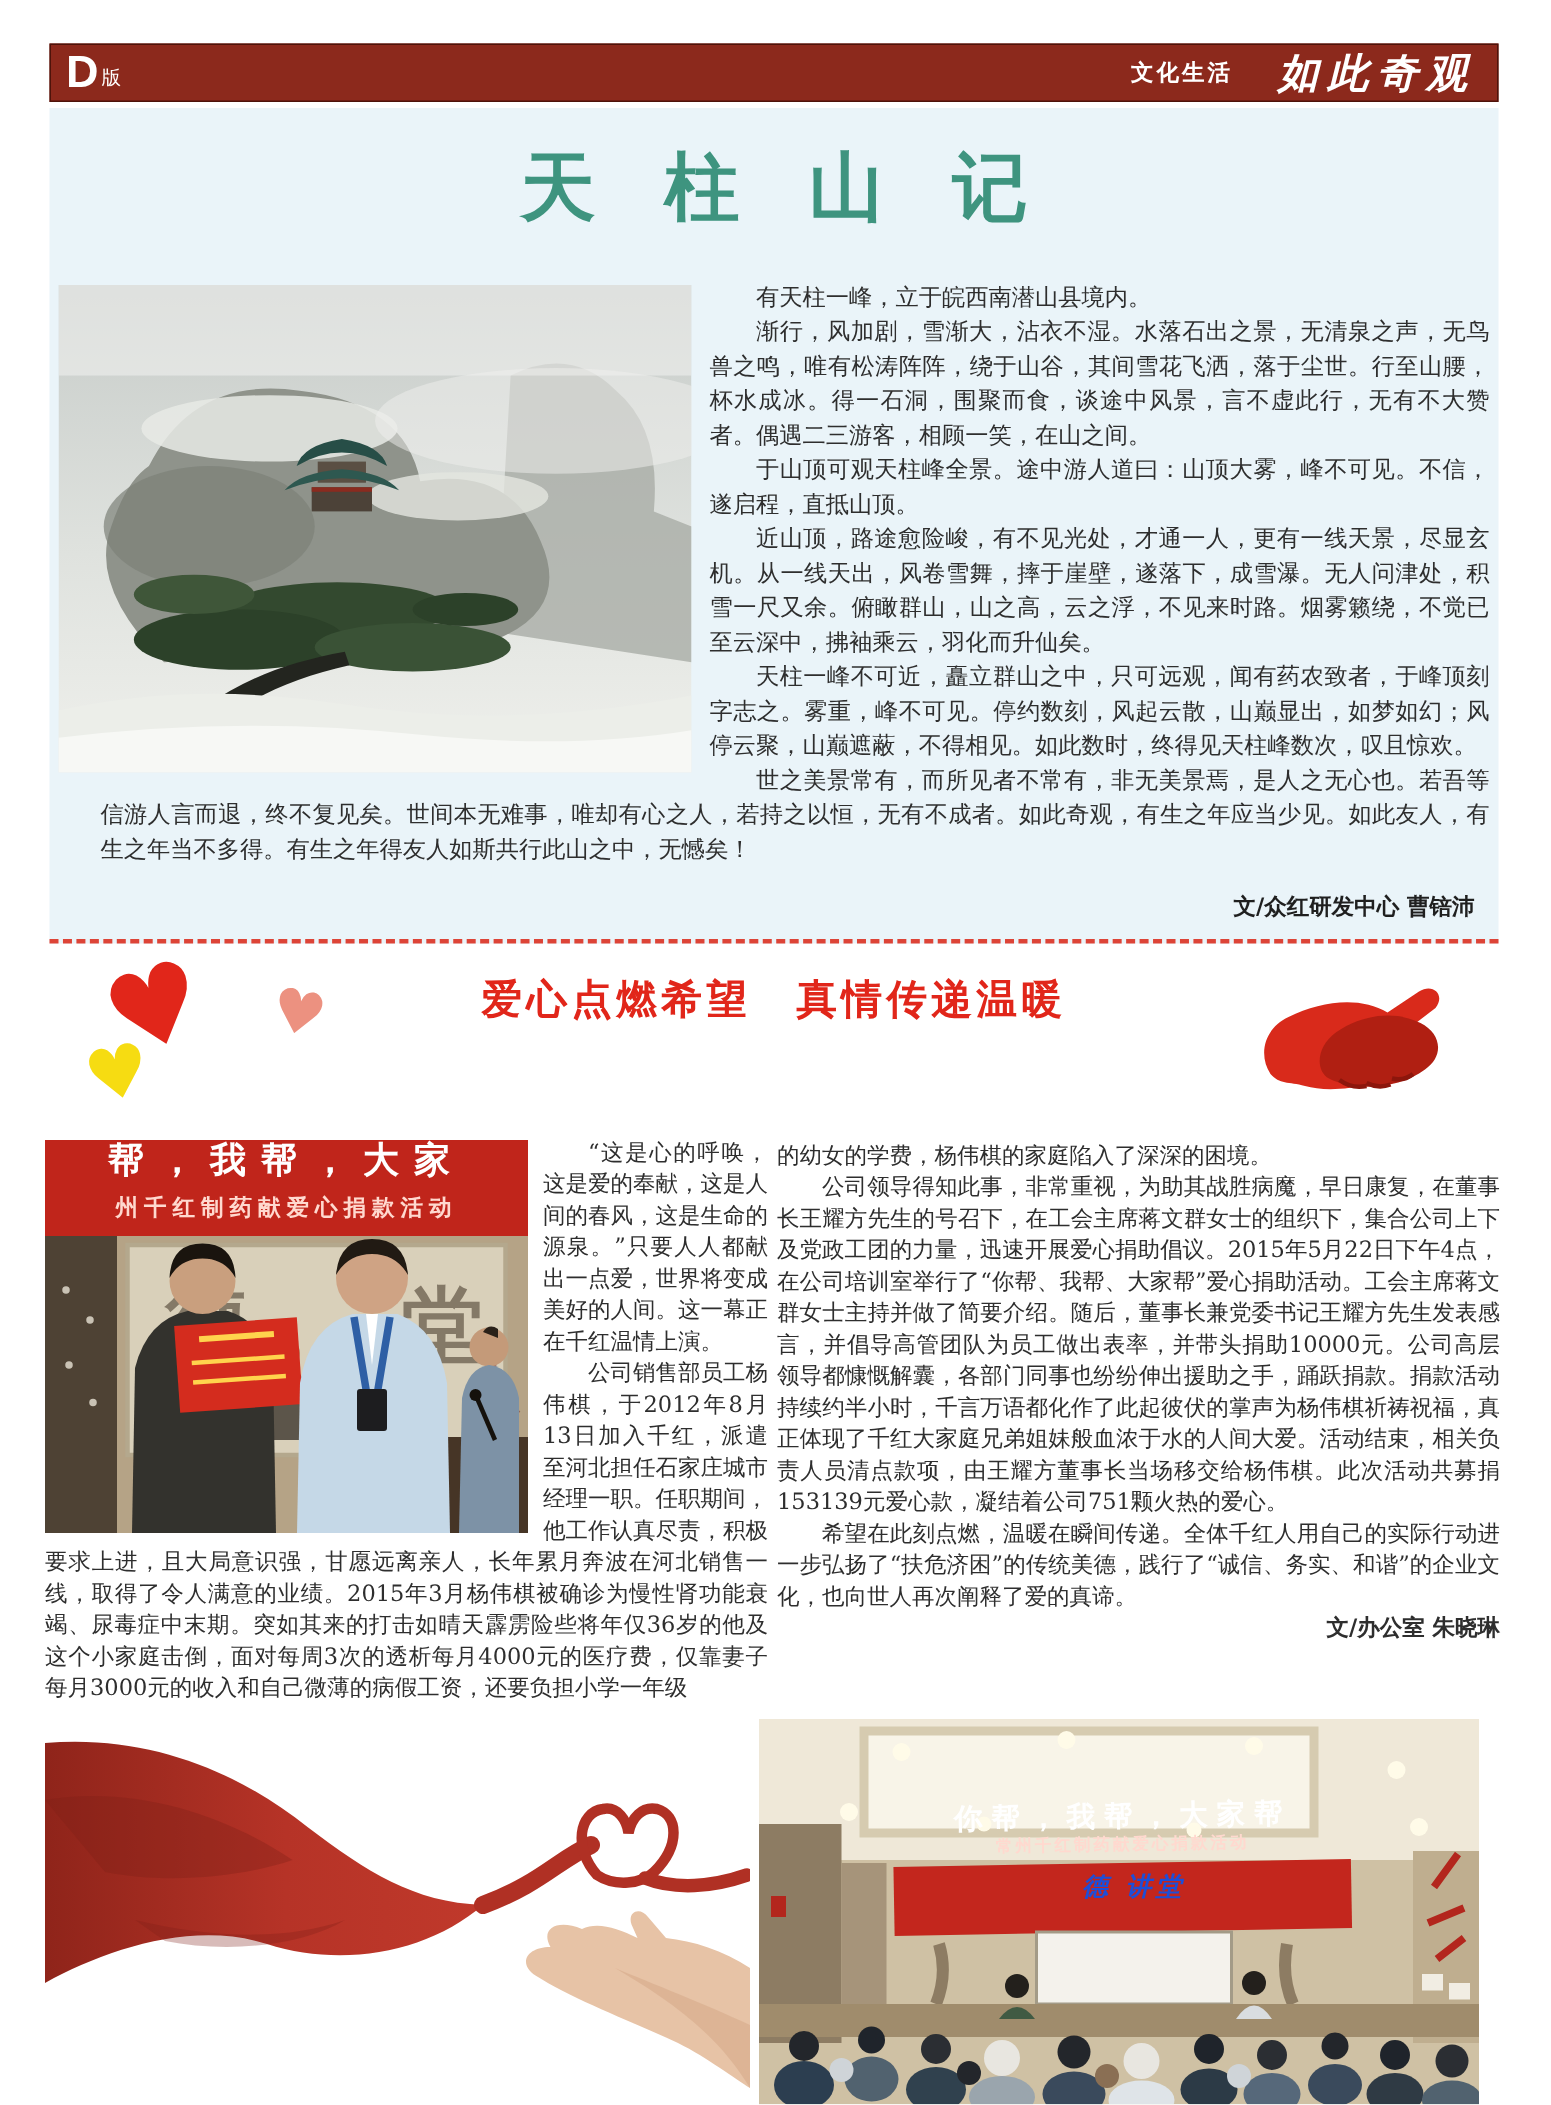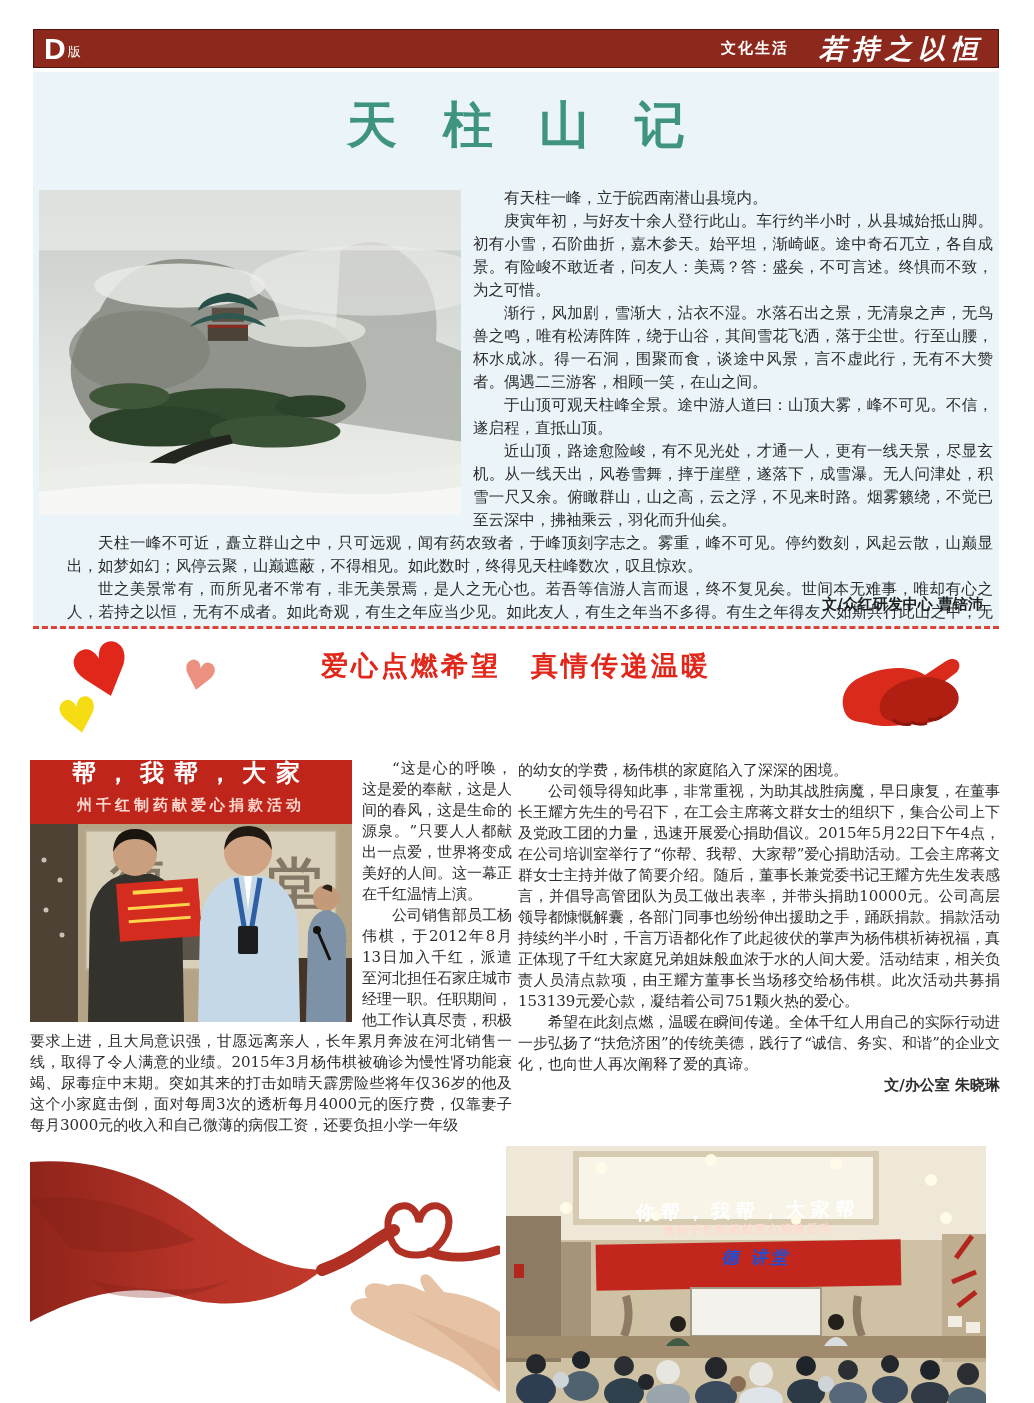--- a/index.html
+++ b/index.html
@@ -69,21 +69,21 @@
 
 <div id="page">
 
   <div class="header-bar">
     <div class="edition">
       <span class="letter">D</span>
       <span class="word">版</span>
     </div>
     <div class="header-right">
       <span class="section-label">文化生活</span>
-      <span class="masthead">若持之以恒</span>
+      <span class="masthead">如此奇观</span>
     </div>
   </div>
 
   <div class="sec1">
     <div class="sec1-title">
       <span>天柱山记</span>
     </div>
     <div class="sec1-body">
       <svg class="art1-photo" viewBox="0 0 420 323" preserveAspectRatio="none">
         <defs>
@@ -109,21 +109,20 @@
         <ellipse cx="235" cy="240" rx="65" ry="16" fill="#3a5236"></ellipse>
         <ellipse cx="90" cy="205" rx="40" ry="13" fill="#3f5639"></ellipse>
         <ellipse cx="270" cy="215" rx="35" ry="11" fill="#2c4129"></ellipse>
         <path d="M70,305 C100,270 140,252 190,243 L193,252 C148,262 112,280 92,308 Z" fill="#23251f"></path>
         <path d="M0,323 L0,282 Q90,262 190,278 Q300,295 420,272 L420,323 Z" fill="#eceee9"></path>
         <path d="M0,323 L0,300 Q120,285 240,298 Q340,308 420,295 L420,323 Z" fill="#f7f8f5"></path>
         <rect width="420" height="60" fill="#f2f3f0" opacity=".55"></rect>
         <ellipse cx="330" cy="90" rx="120" ry="35" fill="#eff0ed" opacity=".5"></ellipse>
       </svg>
       <p>有天柱一峰，立于皖西南潜山县境内。</p>
-      <p>庚寅年初，与好友十余人登行此山。车行约半小时，从县城始抵山脚。初有小雪，石阶曲折，嘉木参天。始平坦，渐崎岖。途中奇石兀立，各自成景。有险峻不敢近者，问友人：美焉？答：盛矣，不可言述。终惧而不致，为之可惜。</p>
       <p>渐行，风加剧，雪渐大，沾衣不湿。水落石出之景，无清泉之声，无鸟兽之鸣，唯有松涛阵阵，绕于山谷，其间雪花飞洒，落于尘世。行至山腰，杯水成冰。得一石洞，围聚而食，谈途中风景，言不虚此行，无有不大赞者。偶遇二三游客，相顾一笑，在山之间。</p>
       <p>于山顶可观天柱峰全景。途中游人道曰：山顶大雾，峰不可见。不信，遂启程，直抵山顶。</p>
       <p>近山顶，路途愈险峻，有不见光处，才通一人，更有一线天景，尽显玄机。从一线天出，风卷雪舞，摔于崖壁，遂落下，成雪瀑。无人问津处，积雪一尺又余。俯瞰群山，山之高，云之浮，不见来时路。烟雾籁绕，不觉已至云深中，拂袖乘云，羽化而升仙矣。</p>
       <p>天柱一峰不可近，矗立群山之中，只可远观，闻有药农致者，于峰顶刻字志之。雾重，峰不可见。停约数刻，风起云散，山巅显出，如梦如幻；风停云聚，山巅遮蔽，不得相见。如此数时，终得见天柱峰数次，叹且惊欢。</p>
       <p>世之美景常有，而所见者不常有，非无美景焉，是人之无心也。若吾等信游人言而退，终不复见矣。世间本无难事，唯却有心之人，若持之以恒，无有不成者。如此奇观，有生之年应当少见。如此友人，有生之年当不多得。有生之年得友人如斯共行此山之中，无憾矣！</p>
     </div>
     <div class="byline1">文/众红研发中心 曹锫沛</div>
   </div>
 
   <div class="sec2-head">

